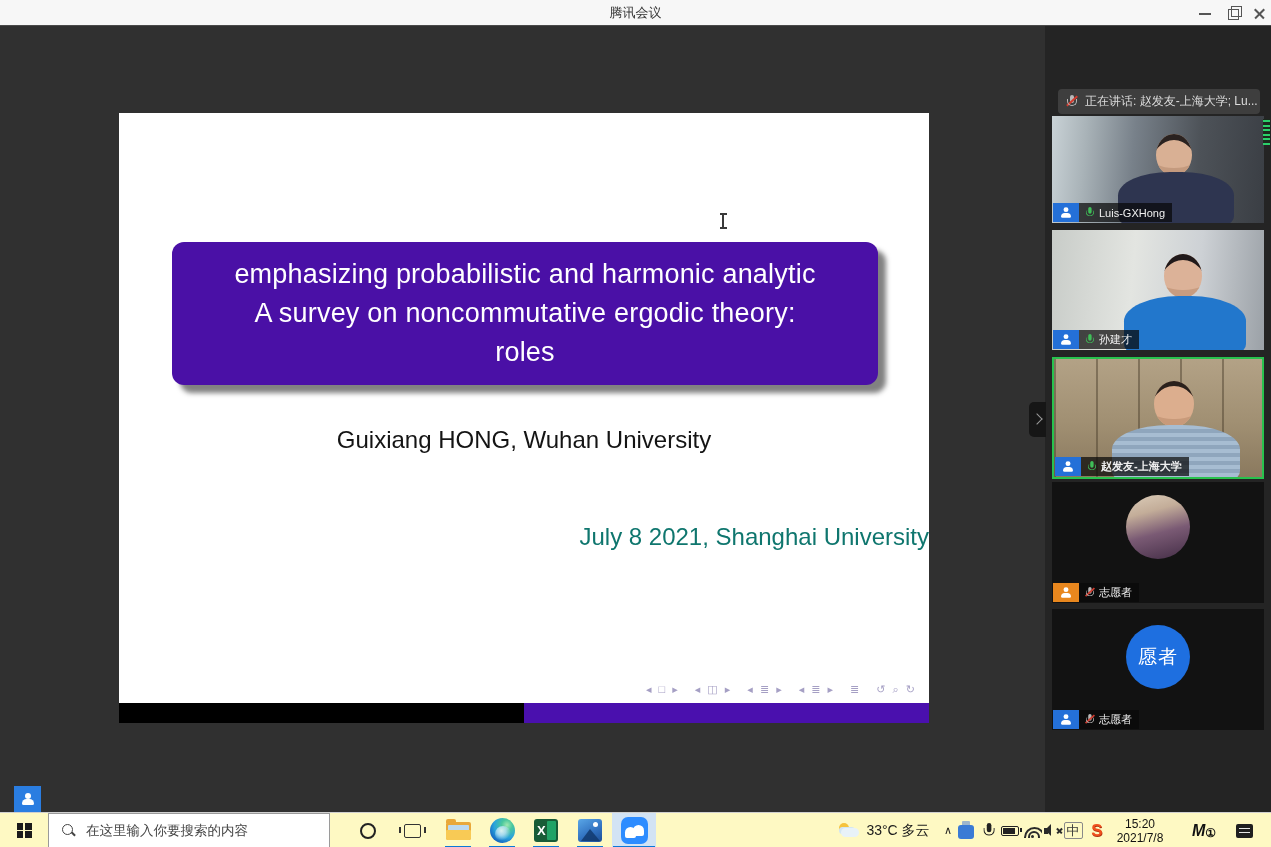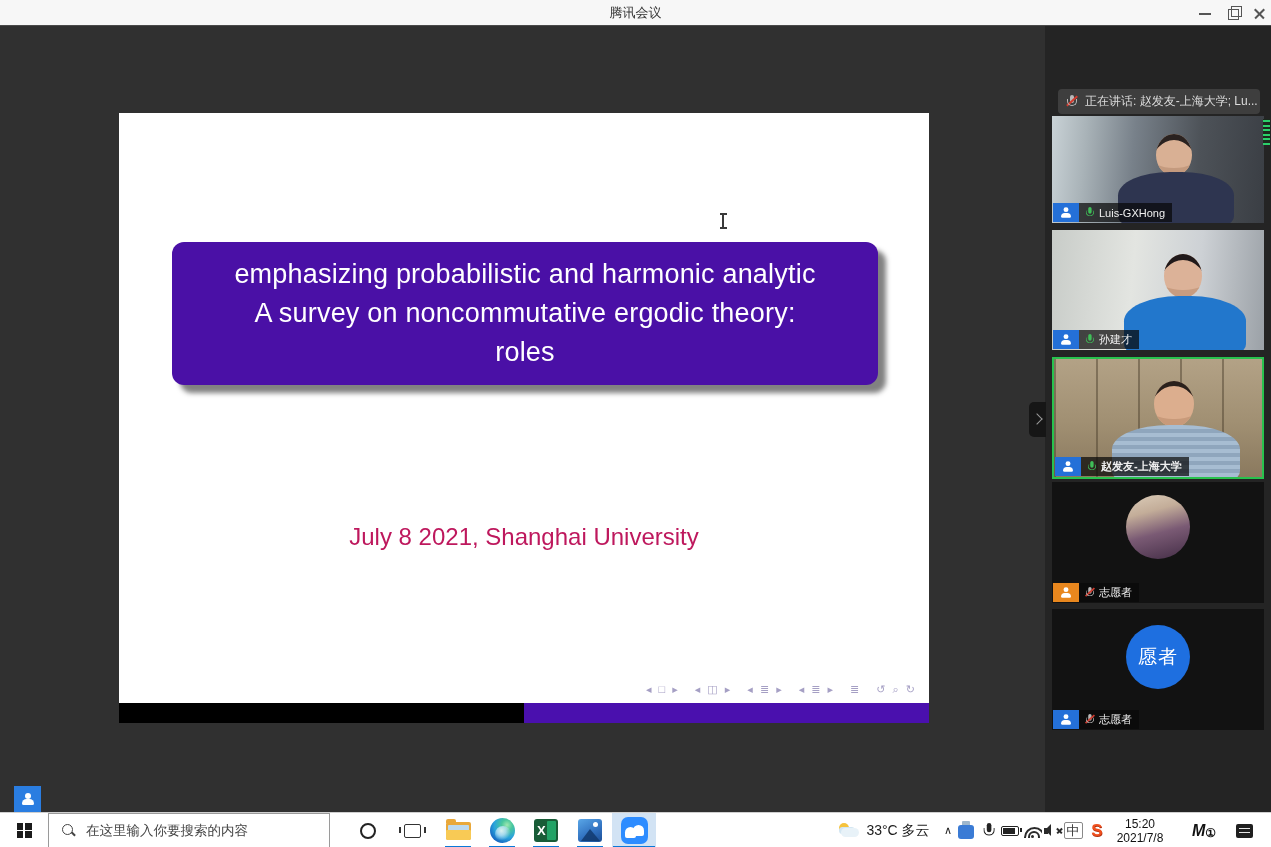--- a/index.html
+++ b/index.html
@@ -17,21 +17,21 @@
   .wc-close::before, .wc-close::after { content:''; position:absolute; left:9px; top:12.5px; width:13px; height:1.5px; background:#555; }
   .wc-close::before { transform:rotate(45deg); } .wc-close::after { transform:rotate(-45deg); }
 
   
   .stage { position:absolute; left:0; top:26px; width:1045px; height:786px; background:#303030; }
   .slide { position:absolute; left:119px; top:87px; width:810px; height:610px; background:#ffffff; }
   .slide-titlebox { position:absolute; left:53px; top:129px; width:706px; height:143px; background:#4a10a6; border-radius:12px;
     box-shadow:8px 8px 5px rgba(25,25,25,0.55); display:flex; flex-direction:column; justify-content:center; }
   .slide-titlebox .tline { color:#fff; font-size:27px; line-height:39px; text-align:center; font-weight:500; letter-spacing:0.2px; }
   .slide-author { position:absolute; left:0; width:810px; top:313px; text-align:center; font-size:24px; color:#141414; }
-  .slide-venue  { position:absolute; left:0; width:810px; top:410px; text-align:center; font-size:24px; color:#be185d; }
+  .slide-venue  { position:absolute; left:0; width:810px; top:410px; text-align:right; font-size:24px; color:#0f766e; }
   .beamer-nav { position:absolute; right:12px; bottom:27px; display:flex; gap:15px; color:#a59fc4; font-size:11px; letter-spacing:2px; }
   .beamer-nav .grp { white-space:nowrap; }
   .slide-footer { position:absolute; left:0; bottom:0; width:810px; height:20px; }
   .slide-footer .fl { position:absolute; left:0; top:0; width:405px; height:20px; background:#000; }
   .slide-footer .fr { position:absolute; left:405px; top:0; width:405px; height:20px; background:#4a10ae; }
 
   
   .ibeam { position:absolute; left:719px; top:187px; width:8px; height:16px; }
   .ibeam i { position:absolute; left:3px; top:0; width:1.8px; height:16px; background:#3a3a3a; display:block; }
   .ibeam::before, .ibeam::after { content:''; position:absolute; left:0.5px; width:7px; height:1.8px; background:#3a3a3a; }
@@ -84,21 +84,21 @@
   .nametag { position:absolute; left:1px; bottom:1px; display:flex; height:19px; }
   .member-badge { width:26px; height:19px; display:flex; align-items:center; justify-content:center; flex:0 0 auto; }
   .member-badge .pg { transform:scale(0.82); }
   .ntag-dark { background:rgba(8,8,8,0.72); display:flex; align-items:center; gap:4px; padding:0 7px 0 5px; }
   .ntag-dark .nm { color:#f0f0f0; font-size:11px; white-space:nowrap; }
   .ntag-dark .mic { transform:scale(0.85); }
   .audio-meter { position:absolute; left:1263px; top:119px; width:7px; height:26px; background:#1c2a1e;
     background-image:repeating-linear-gradient(to top, #2bd06a 0 2px, rgba(0,0,0,0) 2px 4.5px); }
 
   
-  .taskbar { position:absolute; left:0; top:812px; width:1271px; height:35px; background:#ffffff; border-top:1px solid #cfcfcf;padding-left:28px; }
+  .taskbar { position:absolute; left:0; top:812px; width:1271px; height:35px; background:#fef9c3; border-top:1px solid #cfcfcf;padding-left:28px; }
   .tb-item { position:absolute; top:0; height:35px; display:flex; align-items:center; justify-content:center; }
   .start { left:0; width:48px; cursor:pointer; }
   .winlogo { position:relative; width:15px; height:15px; }
   .winlogo i { position:absolute; width:6.8px; height:6.8px; background:#1b1b1b; display:block; }
   .winlogo i:nth-child(1){left:0;top:0;} .winlogo i:nth-child(2){right:0;top:0;}
   .winlogo i:nth-child(3){left:0;bottom:0;} .winlogo i:nth-child(4){right:0;bottom:0;}
   .searchbox { position:absolute; left:48px; top:0; width:282px; height:35px; background:#fff; border:1px solid #9a9a9a; display:flex; align-items:center; gap:10px; padding:0 12px; }
   .searchbox input { border:none; outline:none; font-size:13.5px; color:#333; width:230px; background:transparent; font-family:"Liberation Sans",sans-serif; }
   .searchbox input::placeholder { color:#444; opacity:1; }
   .mag { position:relative; width:15px; height:15px; flex:0 0 auto; }
@@ -173,20 +173,21 @@
     <div class="wc wc-close"></div>
   </div>
 
   <div class="stage">
     <div class="slide">
       <div class="slide-titlebox">
         <div class="tline">emphasizing probabilistic and harmonic analytic</div>
         <div class="tline">A survey on noncommutative ergodic theory:</div>
         <div class="tline">roles</div>
       </div>
+      <div class="slide-author">Guixiang HONG, Wuhan University</div>
       <div class="slide-venue">July 8 2021, Shanghai University</div>
       <div class="beamer-nav">
         <span class="grp">◂ □ ▸</span>
         <span class="grp">◂ ◫ ▸</span>
         <span class="grp">◂ ≣ ▸</span>
         <span class="grp">◂ ≣ ▸</span>
         <span class="grp">≣</span>
         <span class="grp">↺ ⌕ ↻</span>
       </div>
       <div class="slide-footer">

